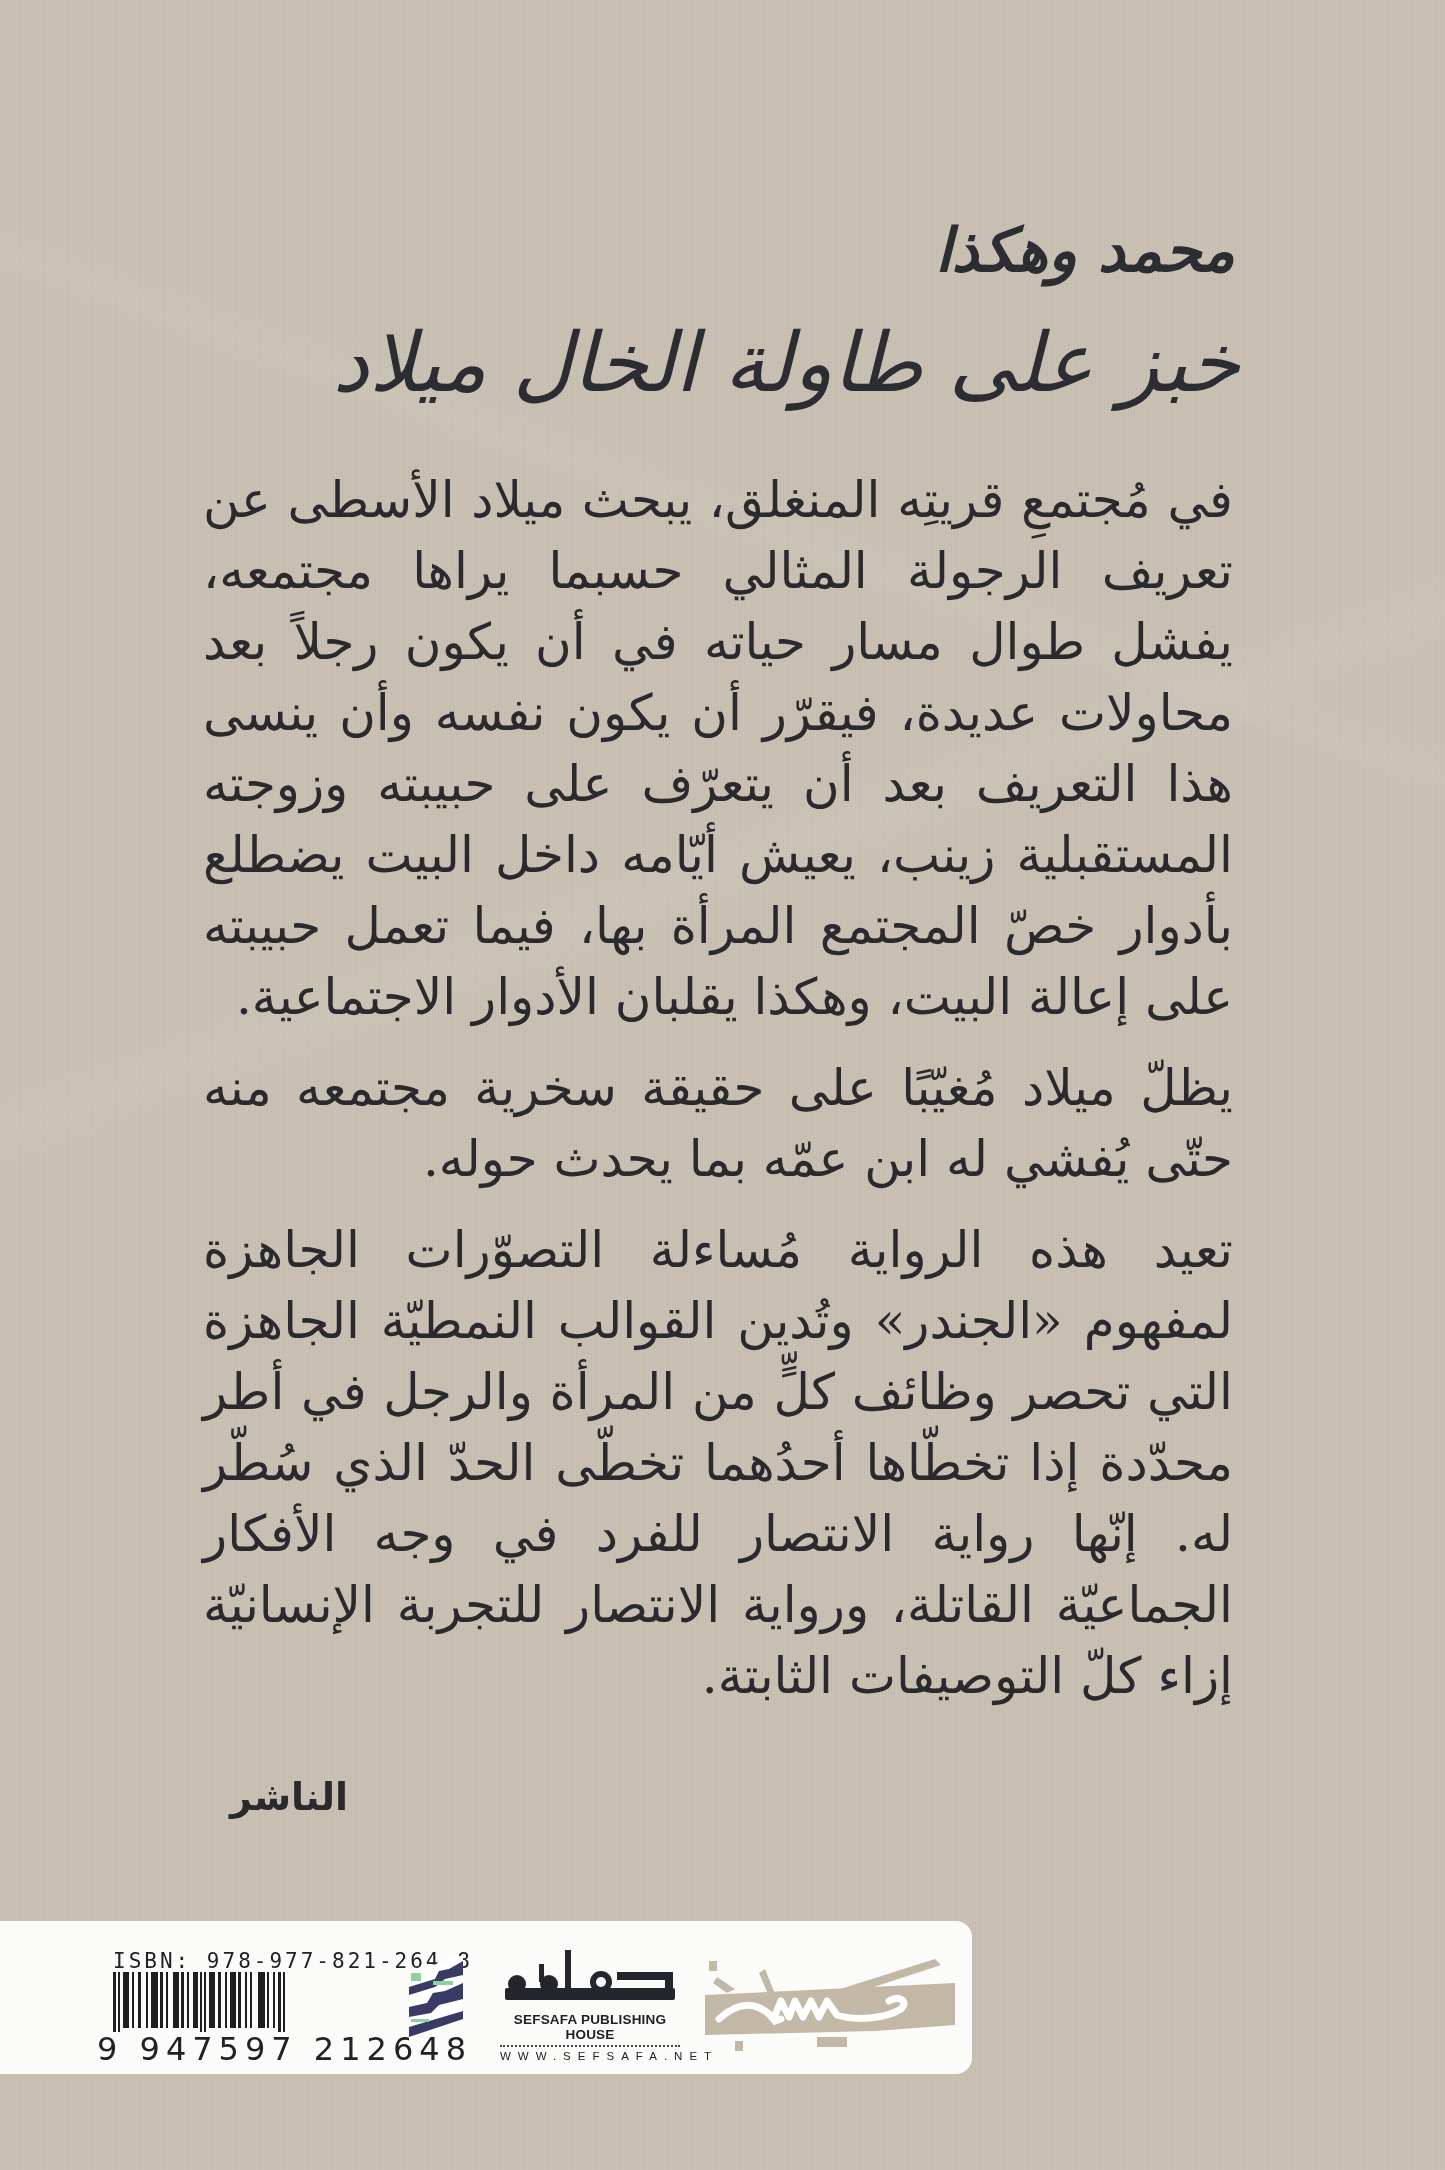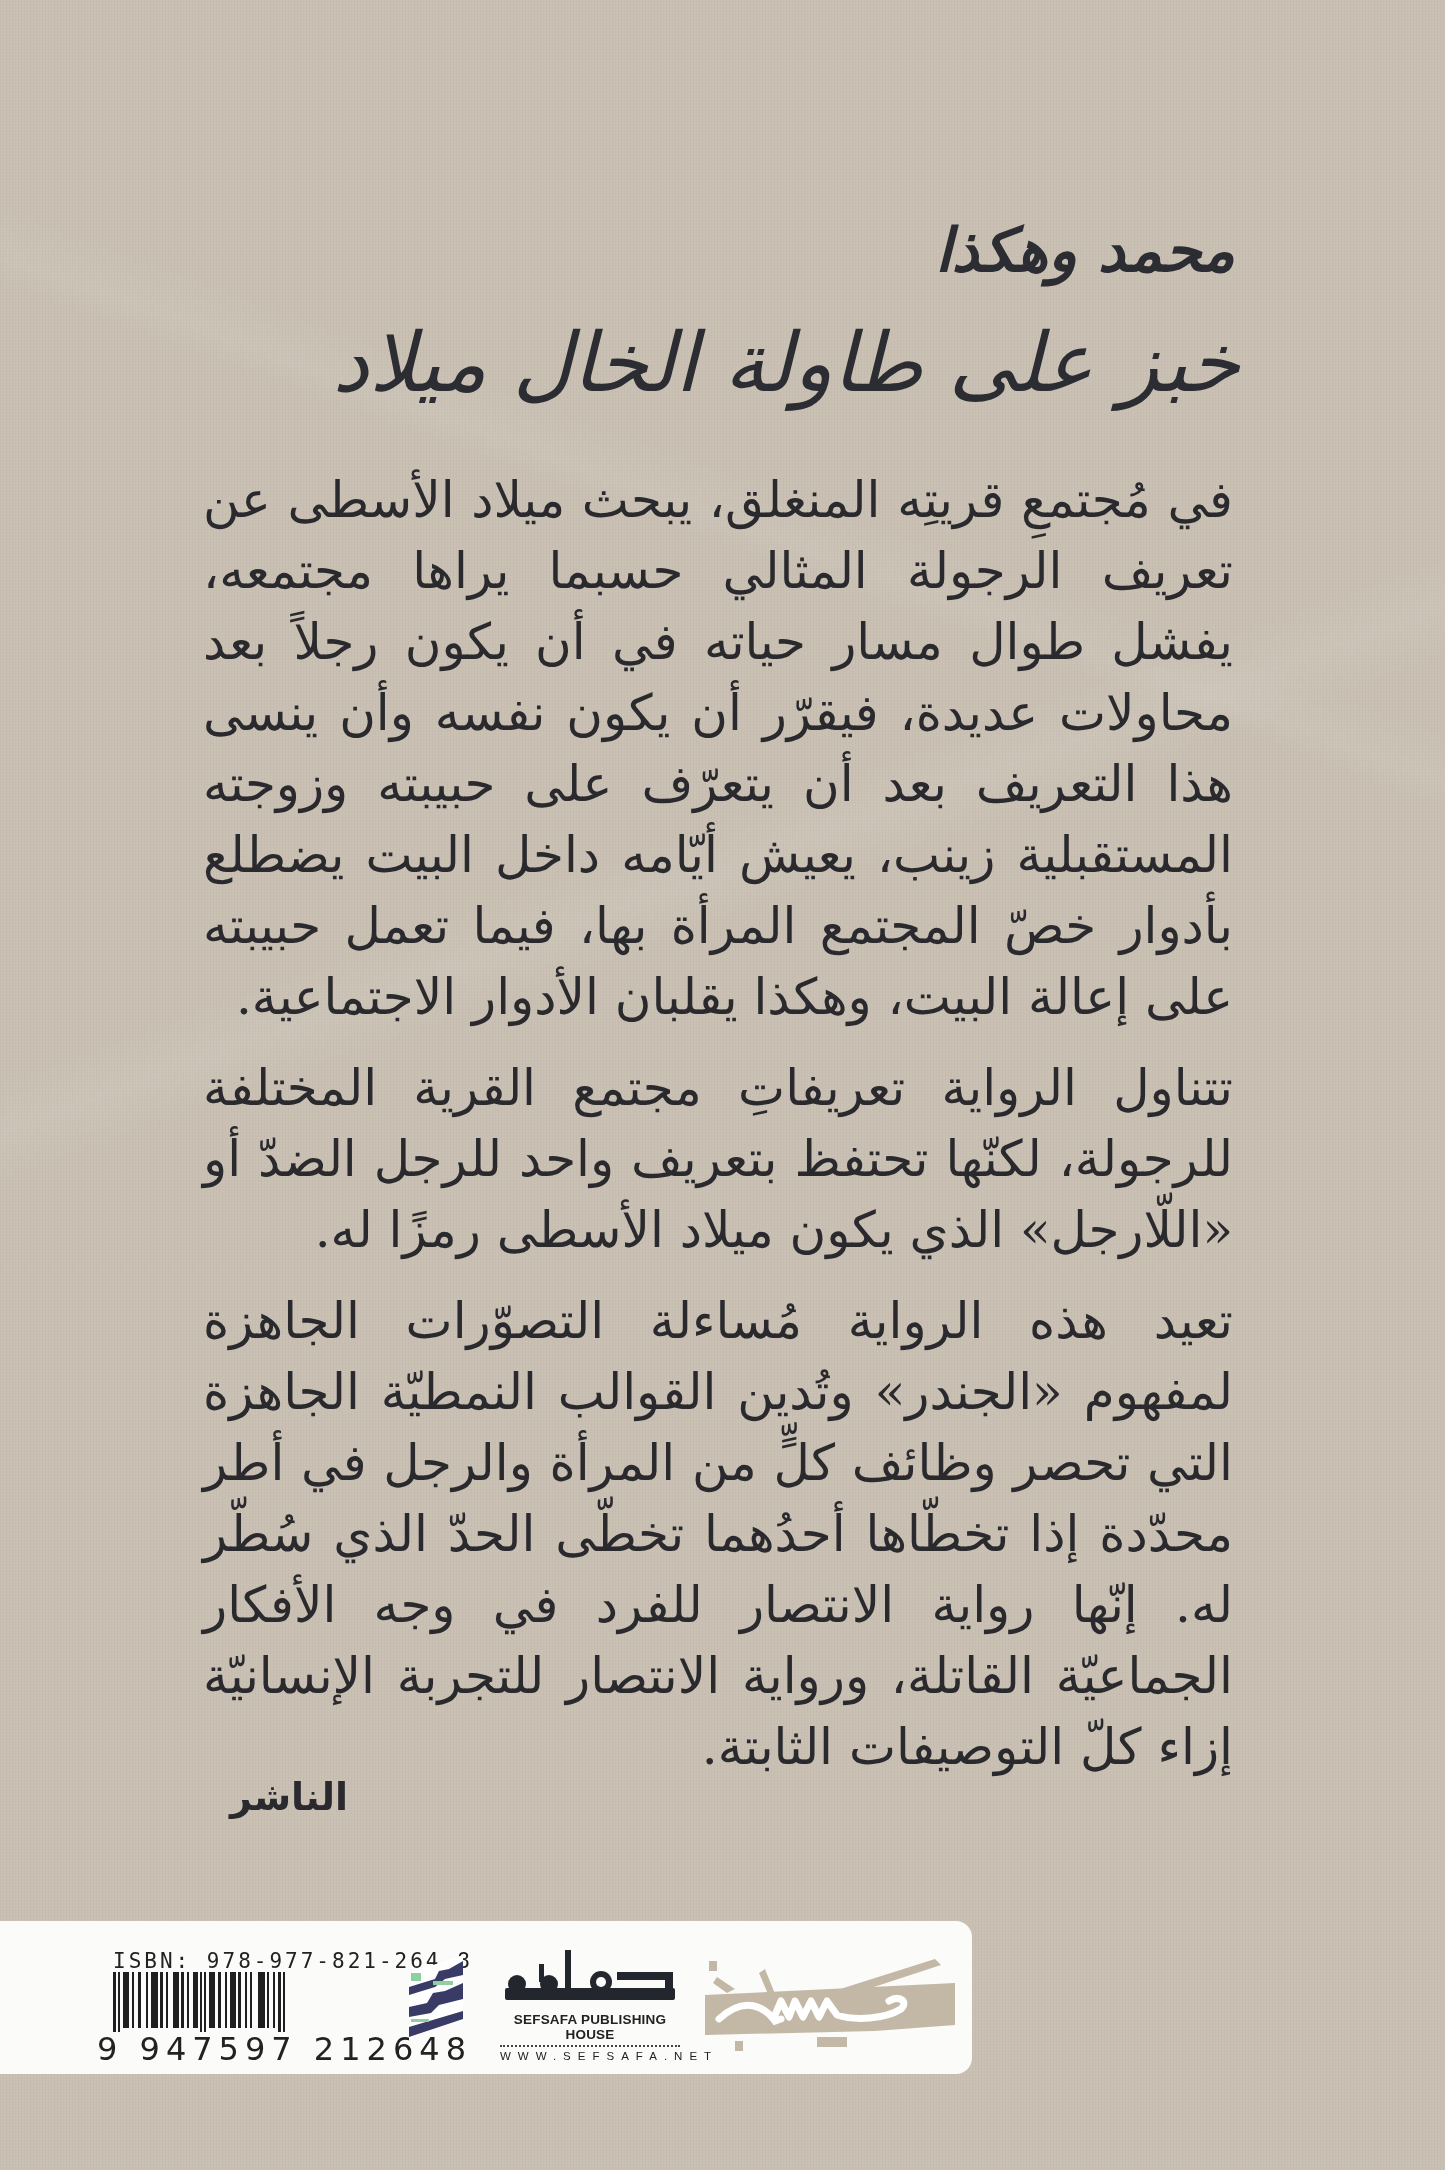--- a/index.html
+++ b/index.html
@@ -177,21 +177,21 @@
 <body>
 
 <div class="cover"></div>
 <div class="wrap-shine"></div>
 
 <div class="author">محمد وهكذا</div>
 <div class="title">خبز على طاولة الخال ميلاد</div>
 
 <div class="blurb">
   <p>في مُجتمعِ قريتِه المنغلق، يبحث ميلاد الأسطى عن تعريف الرجولة المثالي حسبما يراها مجتمعه، يفشل طوال مسار حياته في أن يكون رجلاً بعد محاولات عديدة، فيقرّر أن يكون نفسه وأن ينسى هذا التعريف بعد أن يتعرّف على حبيبته وزوجته المستقبلية زينب، يعيش أيّامه داخل البيت يضطلع بأدوار خصّ المجتمع المرأة بها، فيما تعمل حبيبته على إعالة البيت، وهكذا يقلبان الأدوار الاجتماعية.</p>
-  <p>تتناول الرواية تعريفاتِ مجتمع القرية المختلفة للرجولة، لكنّها تحتفظ بتعريف واحد للرجل الضدّ أو «اللّارجل» الذي يكون ميلاد الأسطى رمزًا له.</p>
+  <p>يظلّ ميلاد مُغيّبًا على حقيقة سخرية مجتمعه منه حتّى يُفشي له ابن عمّه بما يحدث حوله.</p>
   <p>تعيد هذه الرواية مُساءلة التصوّرات الجاهزة لمفهوم «الجندر» وتُدين القوالب النمطيّة الجاهزة التي تحصر وظائف كلٍّ من المرأة والرجل في أطر محدّدة إذا تخطّاها أحدُهما تخطّى الحدّ الذي سُطّر له. إنّها رواية الانتصار للفرد في وجه الأفكار الجماعيّة القاتلة، ورواية الانتصار للتجربة الإنسانيّة إزاء كلّ التوصيفات الثابتة.</p>
 </div>
 
 <div class="signature">الناشر</div>
 
 <div class="strip"></div>
 
 <div class="isbn-label">ISBN: 978-977-821-264-8</div>
 
 <div class="barcode">

